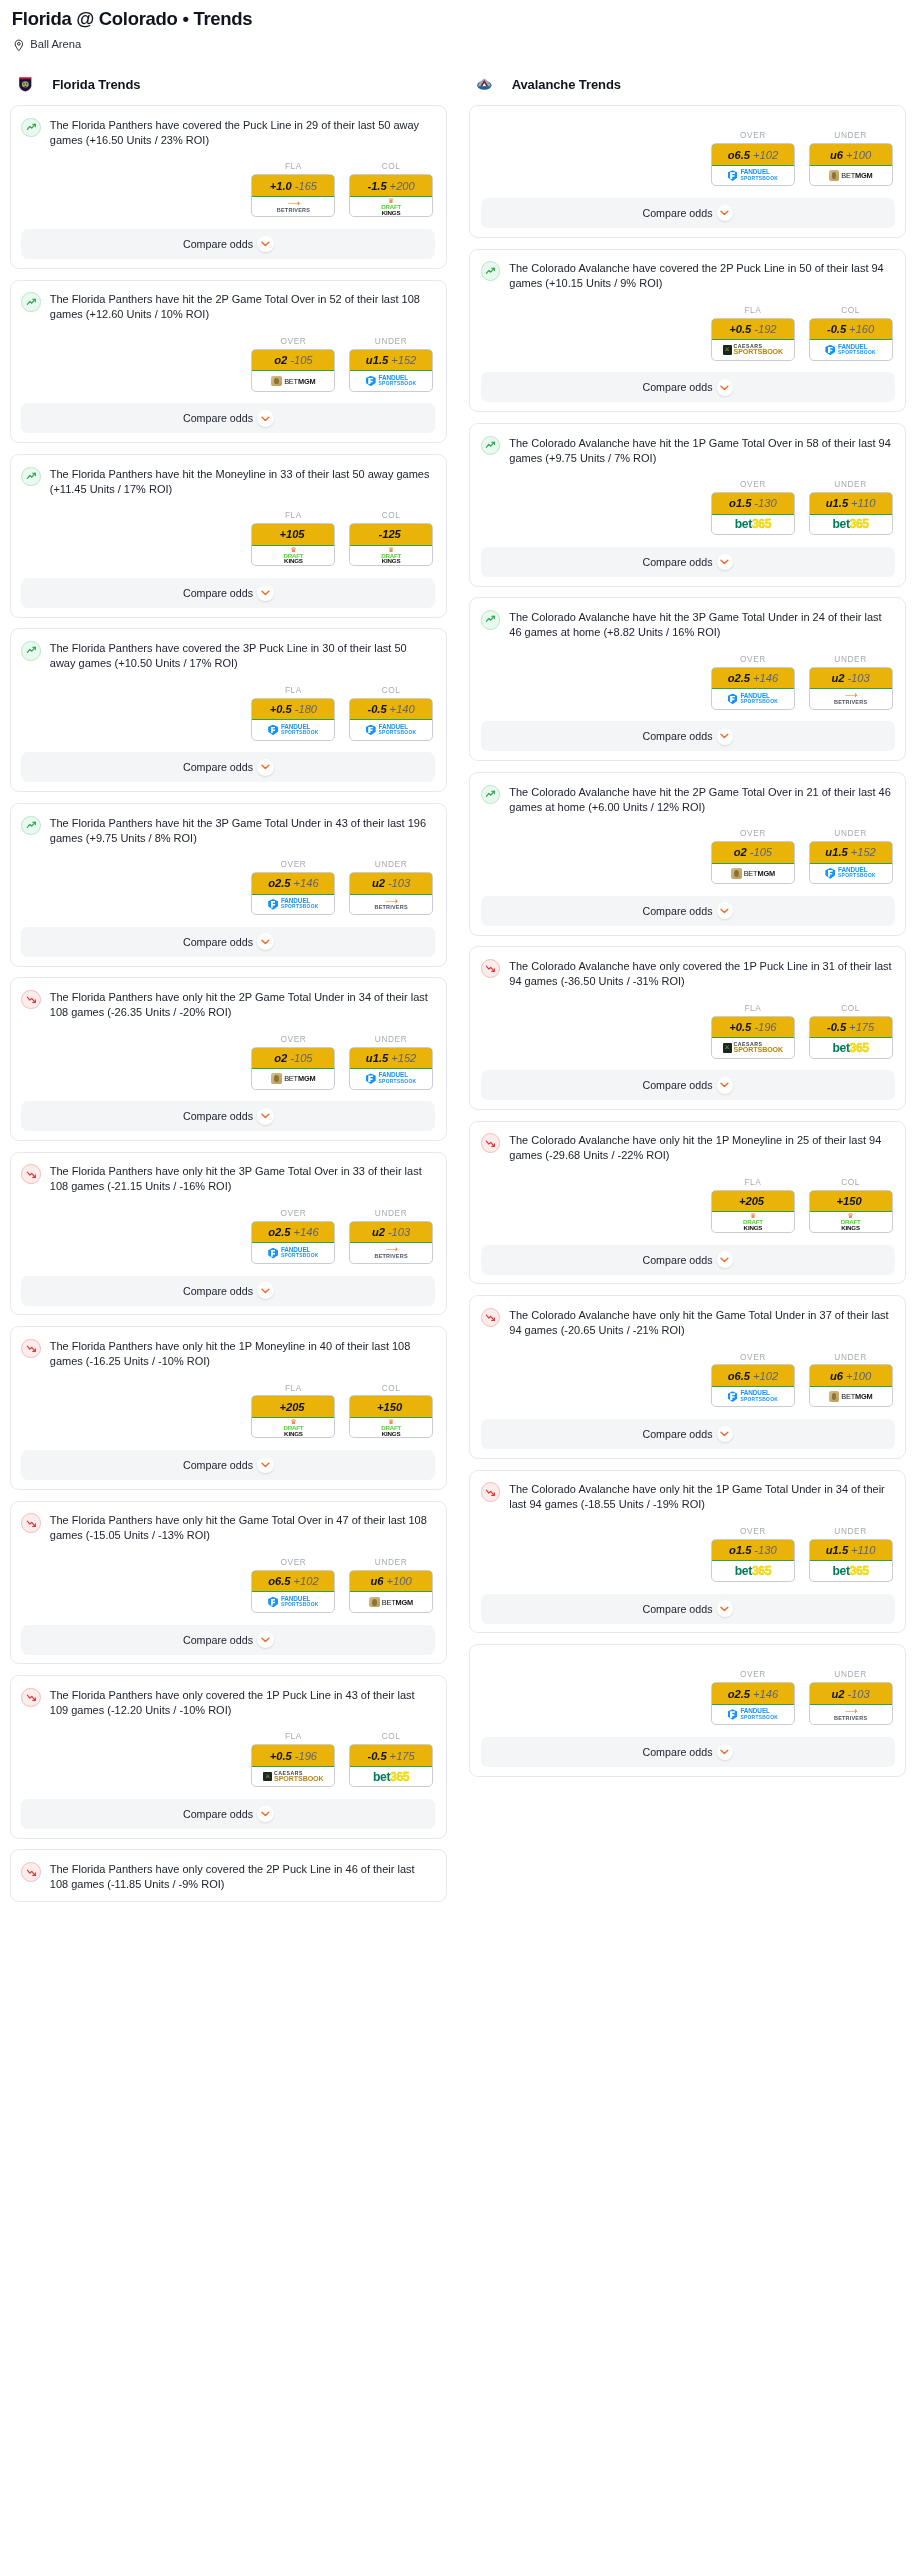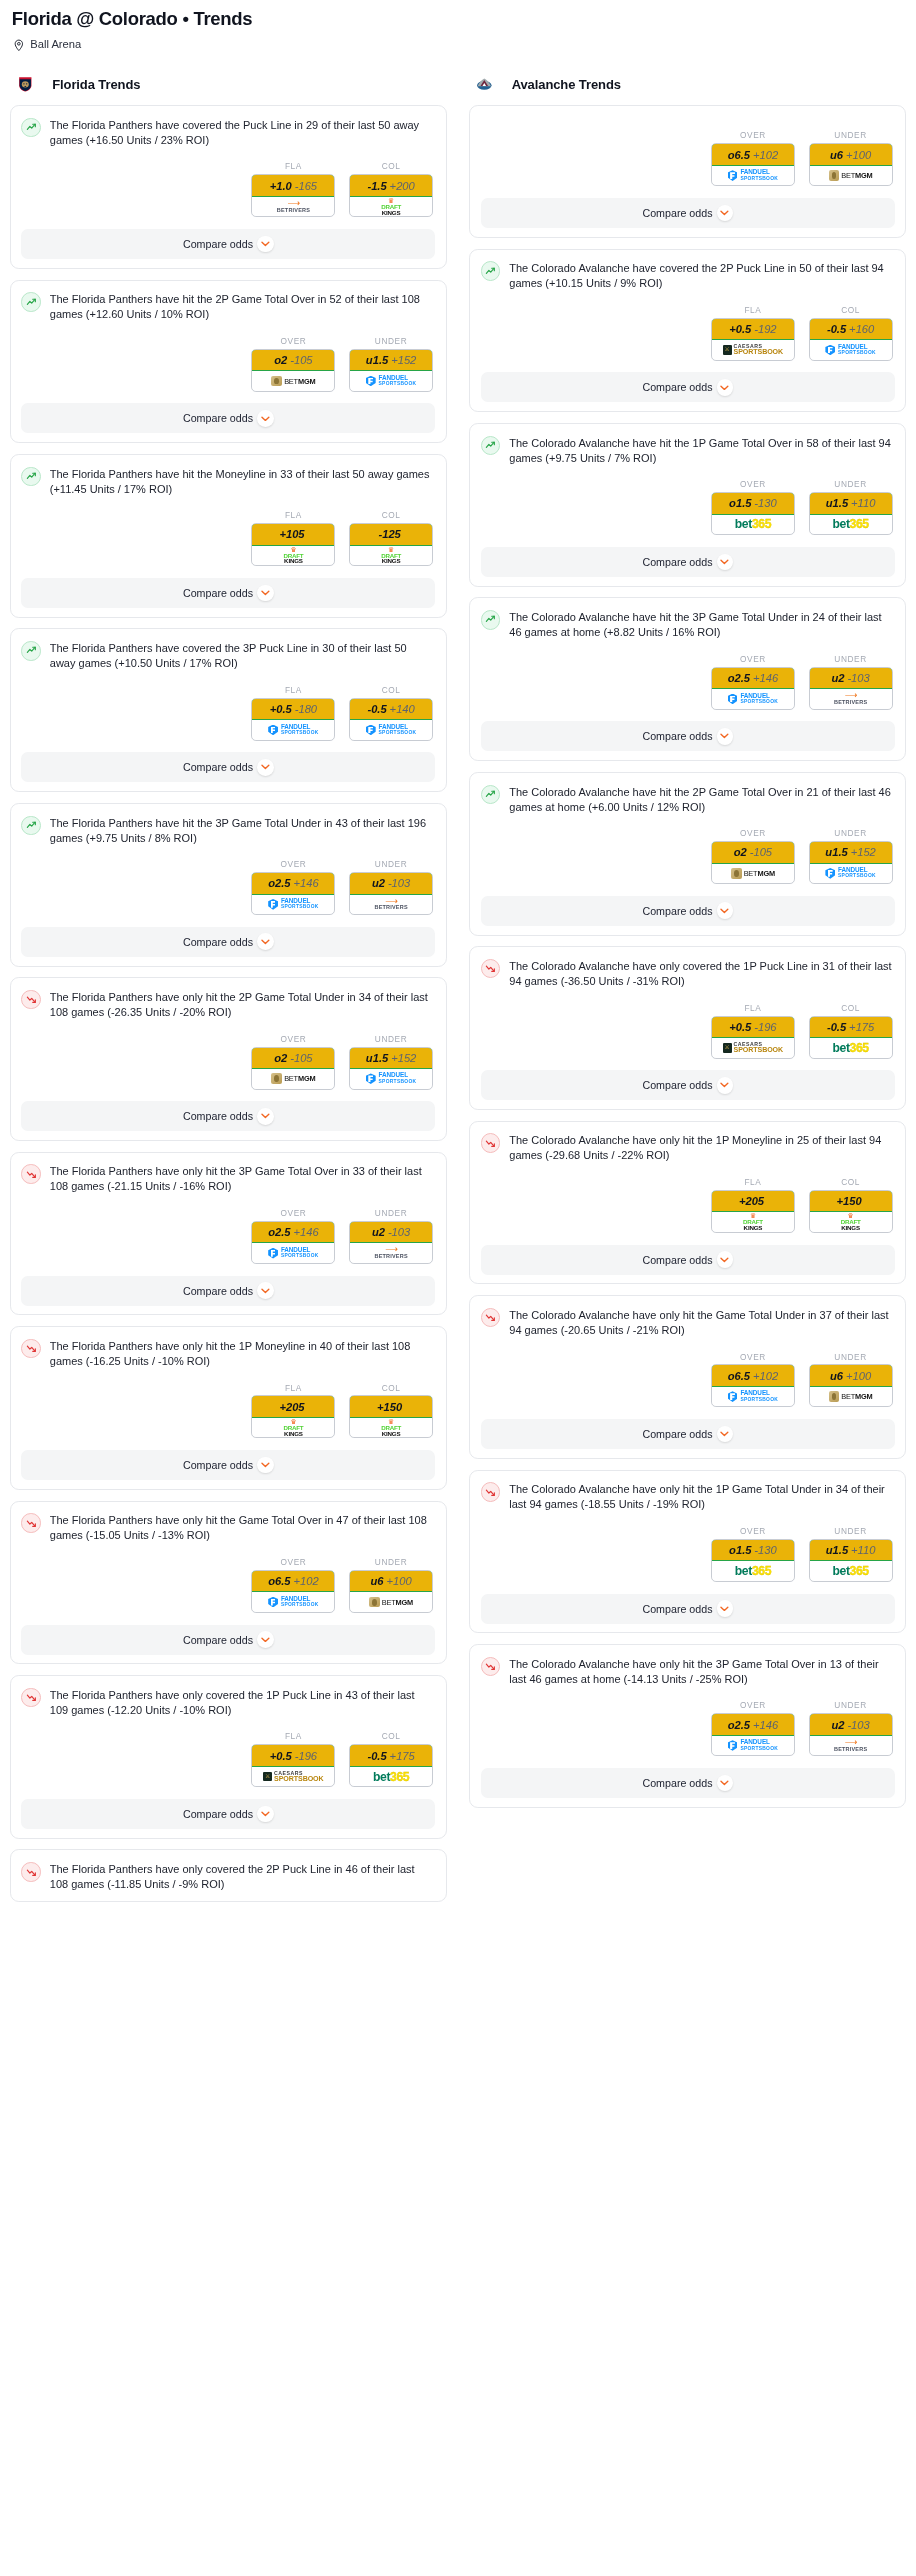--- a/index.html
+++ b/index.html
@@ -1263,29 +1263,20 @@
       <div class="compare">
         <span class="compare-label">Compare odds</span>
         <span class="chev-circle">
           <svg width="8.8" height="5.9" viewBox="0 0 9 6">
             <polyline points="1,1.2 4.5,4.6 8,1.2" fill="none" stroke="#f26722" stroke-width="1.4" stroke-linecap="round" stroke-linejoin="round"></polyline>
           </svg>
         </span>
       </div>
         </div>
         <div class="card">
-      <div class="card-top">
-        <span class="trend-badge down">
-              <svg width="10.7" height="10.7" viewBox="0 0 11 11">
-    <polyline points="1.4,3.2 4,6.2 5.9,4.5 9.4,8.6" fill="none" stroke="#e03434" stroke-width="1.2" stroke-linecap="round" stroke-linejoin="round"></polyline>
-    <polyline points="6.9,8.6 9.6,8.6 9.6,6" fill="none" stroke="#e03434" stroke-width="1.2" stroke-linecap="round" stroke-linejoin="round"></polyline>
-  </svg>
-            </span>
-        <span class="trend-text">The Colorado Avalanche have only hit the 3P Game Total Over in 13 of their last 46 games at home (-14.13 Units / -25% ROI)</span>
-      </div>
       <div class="odds-row">
           <div class="odds-col">
             <div class="odds-label">OVER</div>
             <div class="odds-box">
               <div class="odds-price">
                 <span class="odds-line">o2.5</span>
                 <span class="odds-juice">+146</span>
               </div>
               <div class="book-cell">
                 <span class="bk bk-fanduel">

